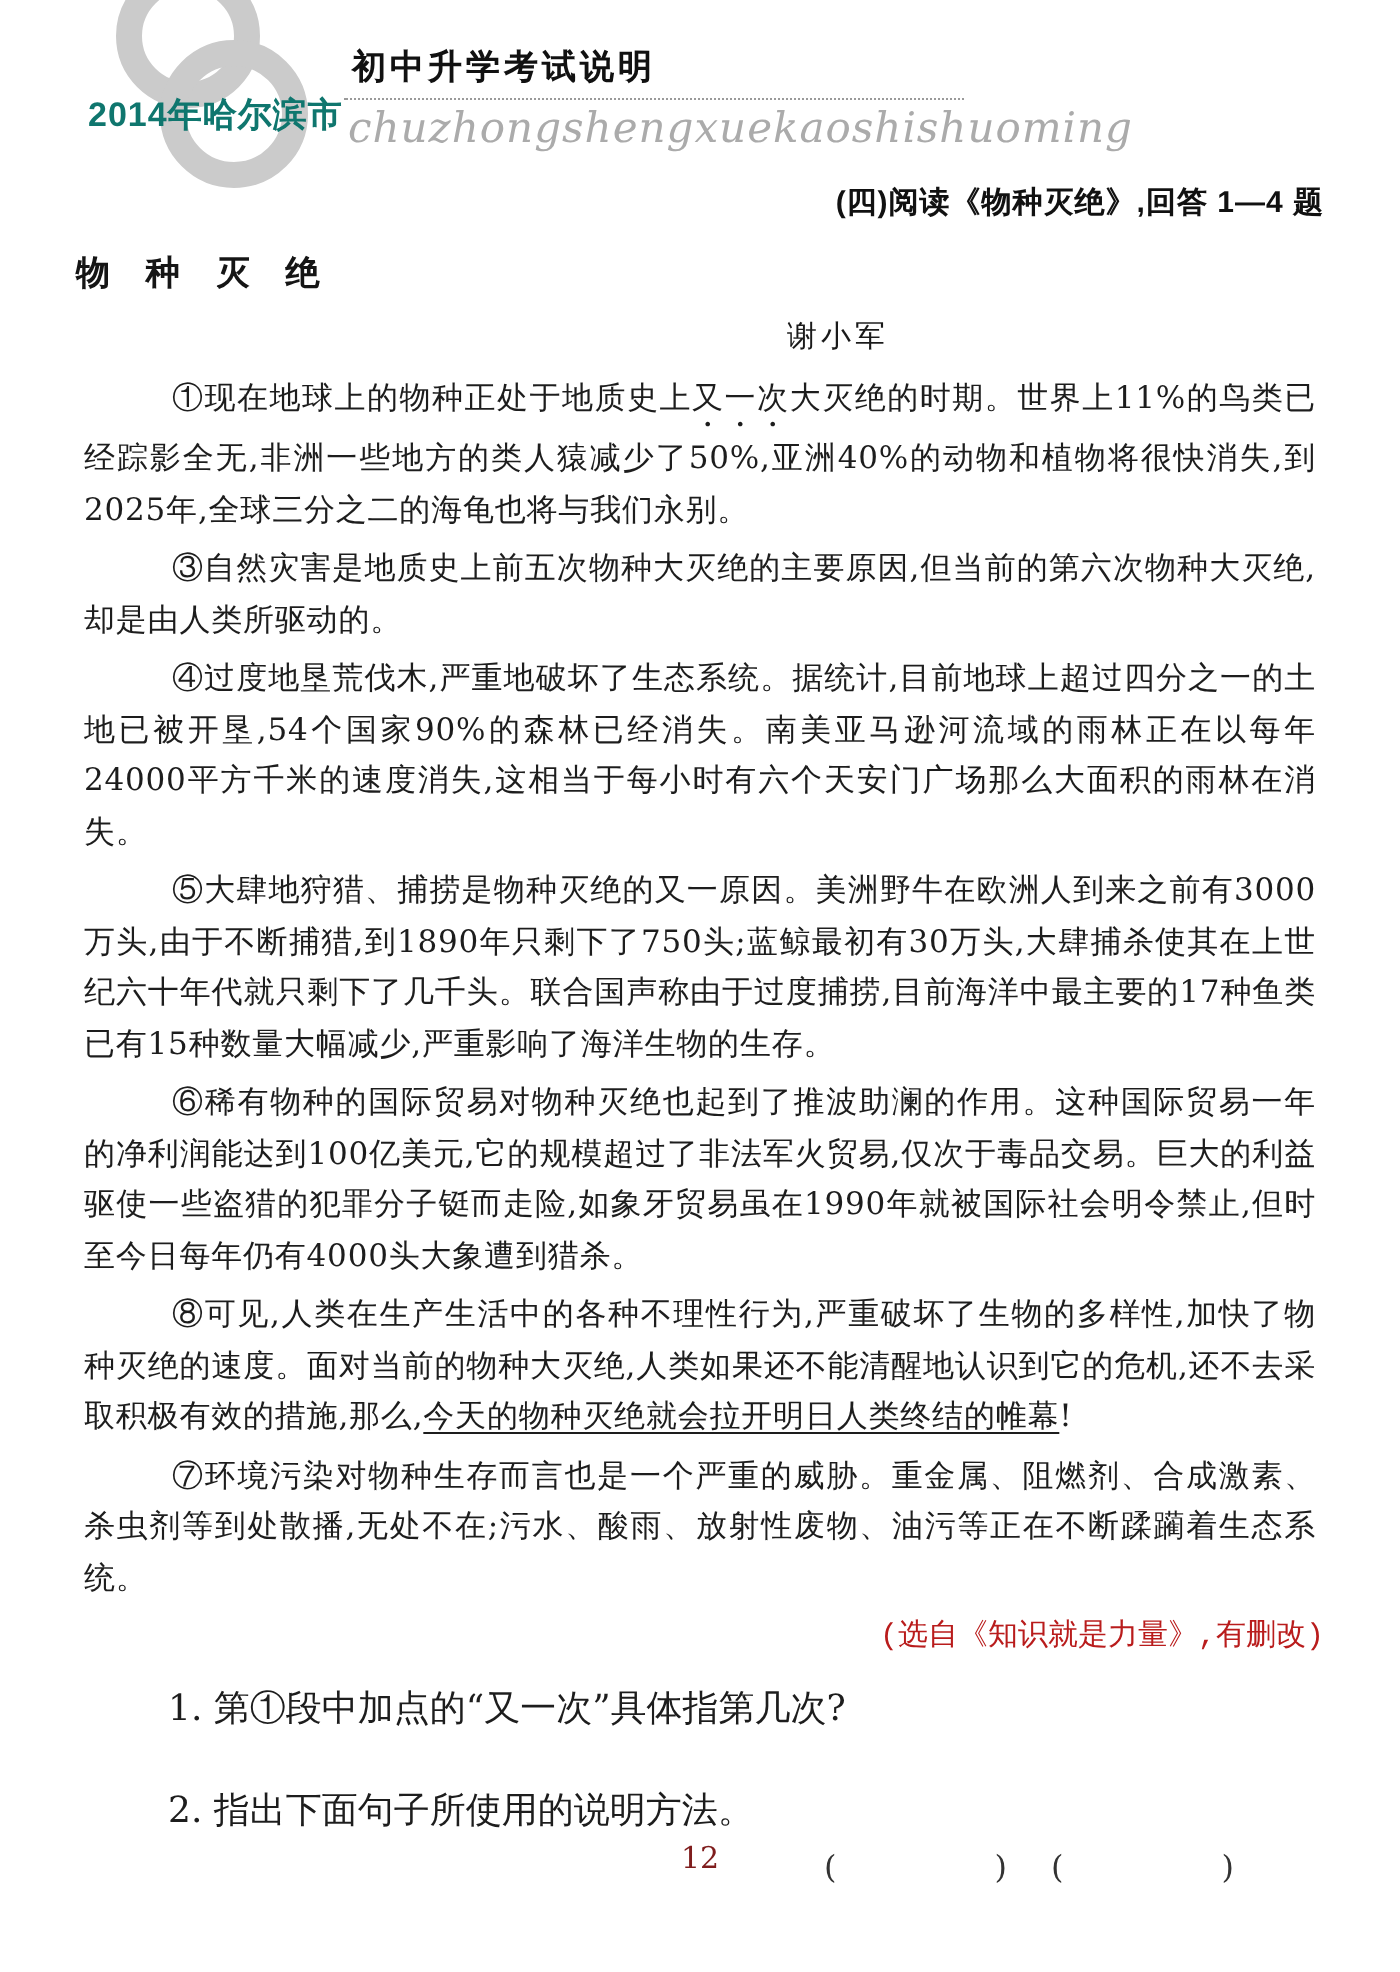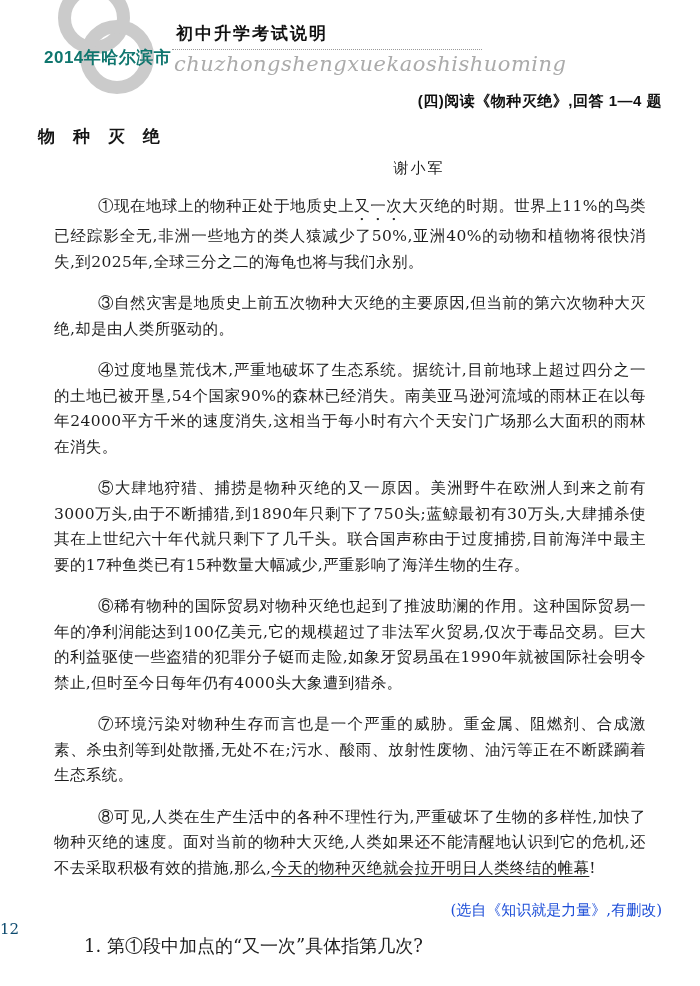--- a/index.html
+++ b/index.html
@@ -39,45 +39,45 @@
   .title{
     margin:14px 0 0 0;
     font-size:17px;font-weight:bold;letter-spacing:6px;color:#151515;
   }
   .author{
     margin-top:11px;text-align:center;transform:translateX(69px);
     font-size:15px;color:#1a1a1a;letter-spacing:2px;
   }
   .body-text{margin-top:9px;}
   .para{
-    margin:16px;font-size:15.5px;line-height:25.5px;letter-spacing:0.4px;
+    margin:4px;font-size:15.5px;line-height:25.5px;letter-spacing:0.4px;
     text-indent:44px;text-align:justify;color:#1d1d1d;
   }
   .em-dots{
     -webkit-text-emphasis:filled dot;-webkit-text-emphasis-position:under right;
     text-emphasis:filled dot;text-emphasis-position:under right;
   }
   .ul{text-decoration:underline;text-underline-offset:3px;}
   .source{
-    text-align:right;font-size:15px;line-height:26px;margin-top:2px;color:#1d4ed8;
+    text-align:right;font-size:15px;line-height:26px;margin-top:2px;color:#b91c1c;font-family:Liberation Mono, monospace;
   }
   .q{font-size:18px;line-height:20px;padding-left:46px;color:#1d1d1d;}
   .q1{margin-top:13px;}
   .q2{margin-top:31px;}
   .q2-sentence{
     margin-top:7px;padding-left:46px;font-size:13px;letter-spacing:0;
     white-space:nowrap;color:#1d1d1d;
   }
   .blanks{
     margin-top:8px;text-align:right;padding-right:42px;
     font-size:16px;letter-spacing:3px;color:#333;
   }
   .page-number{
-    position:absolute;left:0;right:0;top:920px;text-align:left;
-    font-size:15px;color:#0c4a6e;
+    position:absolute;left:0;right:0;top:920px;text-align:center;
+    font-size:15px;color:#7f1d1d;
   }
 </style>
 </head>
 <body>
 
 <div class="page">
 
   <header class="header">
     <div class="logo">
       <span class="ring r1"></span>
@@ -94,22 +94,22 @@
 
     <h1 class="title">物 种 灭 绝</h1>
     <div class="author">谢小军</div>
 
     <div class="body-text">
       <p class="para"><span>①现在地球上的物种正处于地质史上</span><span class="em-dots">又一次</span><span>大灭绝的时期。世界上11%的鸟类已经踪影全无,非洲一些地方的类人猿减少了50%,亚洲40%的动物和植物将很快消失,到2025年,全球三分之二的海龟也将与我们永别。</span></p>
       <p class="para">③自然灾害是地质史上前五次物种大灭绝的主要原因,但当前的第六次物种大灭绝,却是由人类所驱动的。</p>
       <p class="para">④过度地垦荒伐木,严重地破坏了生态系统。据统计,目前地球上超过四分之一的土地已被开垦,54个国家90%的森林已经消失。南美亚马逊河流域的雨林正在以每年24000平方千米的速度消失,这相当于每小时有六个天安门广场那么大面积的雨林在消失。</p>
       <p class="para">⑤大肆地狩猎、捕捞是物种灭绝的又一原因。美洲野牛在欧洲人到来之前有3000万头,由于不断捕猎,到1890年只剩下了750头;蓝鲸最初有30万头,大肆捕杀使其在上世纪六十年代就只剩下了几千头。联合国声称由于过度捕捞,目前海洋中最主要的17种鱼类已有15种数量大幅减少,严重影响了海洋生物的生存。</p>
       <p class="para">⑥稀有物种的国际贸易对物种灭绝也起到了推波助澜的作用。这种国际贸易一年的净利润能达到100亿美元,它的规模超过了非法军火贸易,仅次于毒品交易。巨大的利益驱使一些盗猎的犯罪分子铤而走险,如象牙贸易虽在1990年就被国际社会明令禁止,但时至今日每年仍有4000头大象遭到猎杀。</p>
+      <p class="para"><span>⑧可见,人类在生产生活中的各种不理性行为,严重破坏了生物的多样性,加快了物种灭绝的速度。面对当前的物种大灭绝,人类如果还不能清醒地认识到它的危机,还不去采取积极有效的措施,那么,</span><span class="ul">今天的物种灭绝就会拉开明日人类终结的帷幕</span><span>!</span></p>
       <p class="para">⑦环境污染对物种生存而言也是一个严重的威胁。重金属、阻燃剂、合成激素、杀虫剂等到处散播,无处不在;污水、酸雨、放射性废物、油污等正在不断蹂躏着生态系统。</p>
-      <p class="para"><span>⑧可见,人类在生产生活中的各种不理性行为,严重破坏了生物的多样性,加快了物种灭绝的速度。面对当前的物种大灭绝,人类如果还不能清醒地认识到它的危机,还不去采取积极有效的措施,那么,</span><span class="ul">今天的物种灭绝就会拉开明日人类终结的帷幕</span><span>!</span></p>
     </div>
 
     <div class="source">(选自《知识就是力量》,有删改)</div>
 
     <div class="q q1">1. 第①段中加点的“又一次”具体指第几次?</div>
     <div class="q q2">2. 指出下面句子所使用的说明方法。</div>
     <div class="blanks">(　　　　)　(　　　　)</div>
   </main>
 
   <div class="page-number">12</div>

